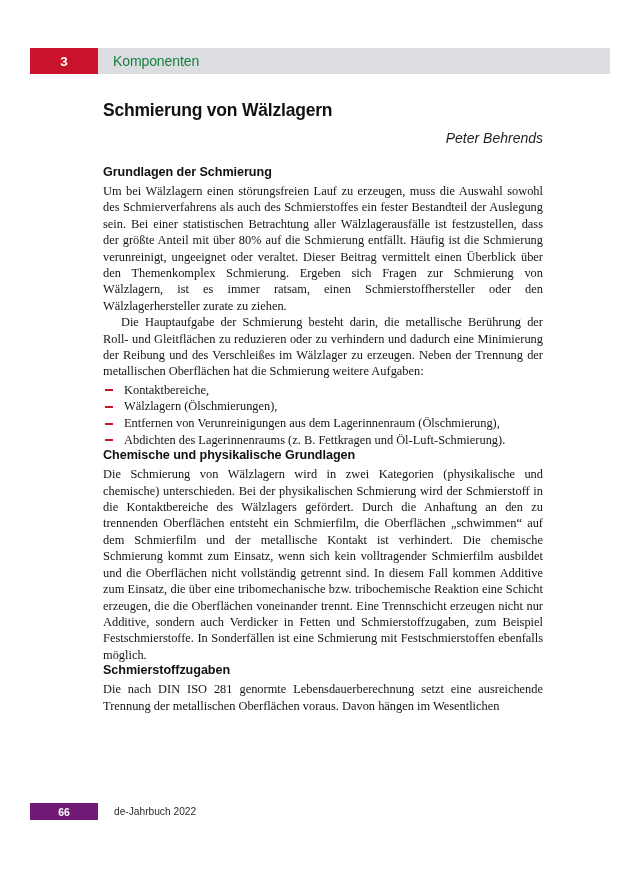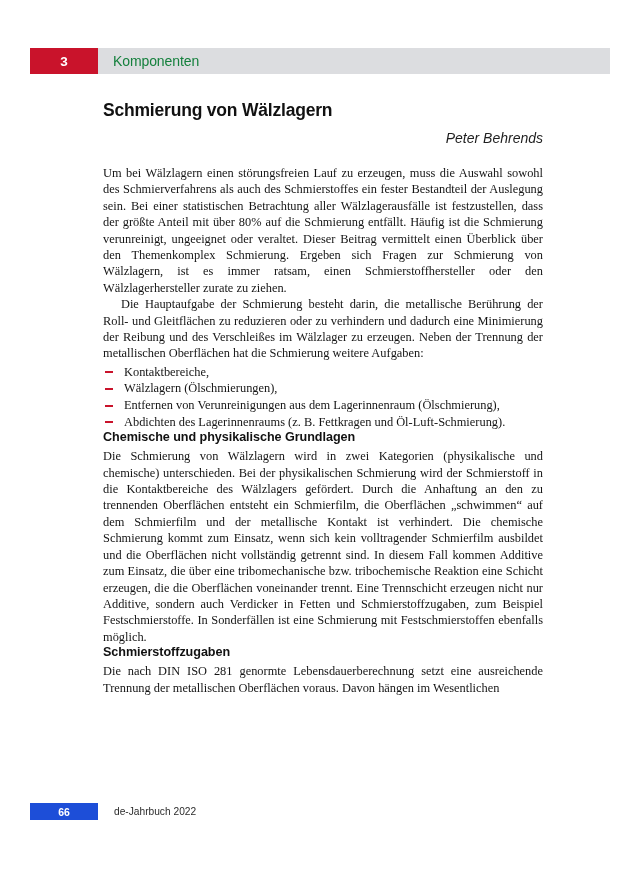--- a/index.html
+++ b/index.html
@@ -130,21 +130,21 @@
     position: absolute;
     left: 30px;
     top: 803px;
     width: 580px;
     height: 17px;
     display: flex;
     align-items: stretch;
   }
   .page-num {
     width: 68px;
-    background: #1d4ed8;
+    background: #701a75;
     color: #ffffff;
     font-family: "Liberation Sans", "DejaVu Sans", sans-serif;
     font-weight: bold;
     font-size: 10.5px;
     display: flex;
     align-items: center;
     justify-content: center;
   }
   .footer-text {
     font-family: "Liberation Sans", "DejaVu Sans", sans-serif;
@@ -166,20 +166,21 @@
       <span class="chapter-title">Komponenten</span>
     </div>
   </div>
 
   <div class="content">
 
     <h1 class="article-title">Schmierung von Wälzlagern</h1>
 
     <div class="author">Peter Behrends</div>
 
+    <h2 class="section-head">Grundlagen der Schmierung</h2>
     <p class="body">Um bei Wälzlagern einen störungsfreien Lauf zu erzeugen, muss die Auswahl sowohl des Schmierverfahrens als auch des Schmierstoffes ein fester Bestandteil der Auslegung sein. Bei einer statistischen Betrachtung aller Wälzlagerausfälle ist festzustellen, dass der größte Anteil mit über 80% auf die Schmierung entfällt. Häufig ist die Schmierung verunreinigt, ungeeignet oder veraltet. Dieser Beitrag vermittelt einen Überblick über den Themenkomplex Schmierung. Ergeben sich Fragen zur Schmierung von Wälzlagern, ist es immer ratsam, einen Schmierstoffhersteller oder den Wälzlagerhersteller zurate zu ziehen.</p>
     <p class="body indented">Die Hauptaufgabe der Schmierung besteht darin, die metallische Berührung der Roll- und Gleitflächen zu reduzieren oder zu verhindern und dadurch eine Minimierung der Reibung und des Verschleißes im Wälzlager zu erzeugen. Neben der Trennung der metallischen Oberflächen hat die Schmierung weitere Aufgaben:</p>
     <ul class="dash-list">
       <li>
         <span class="dash"></span>
         <span>Kontaktbereiche,</span>
       </li>
       <li>
         <span class="dash"></span>
         <span>Wälzlagern (Ölschmierungen),</span>

